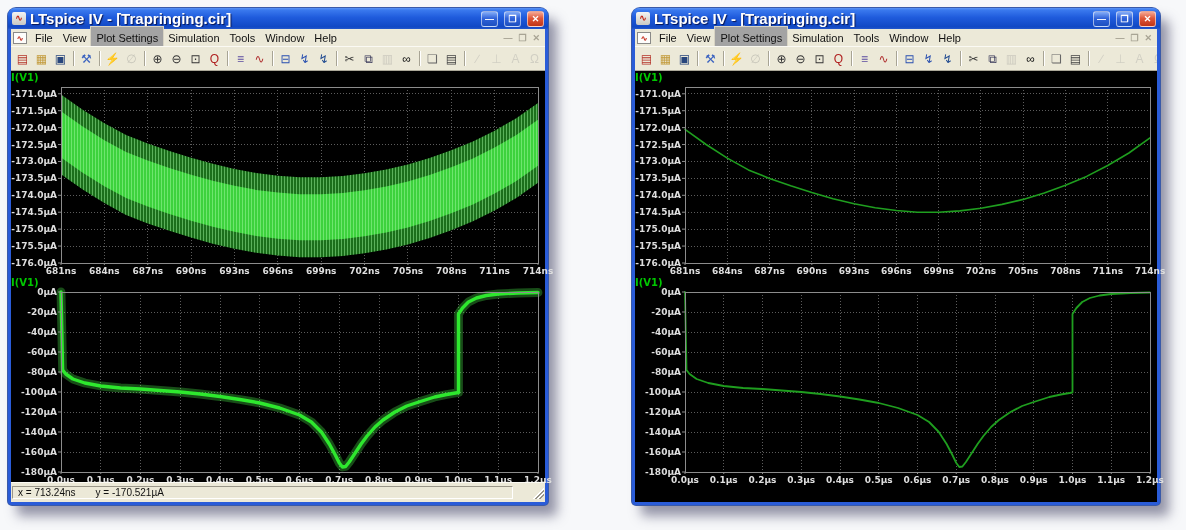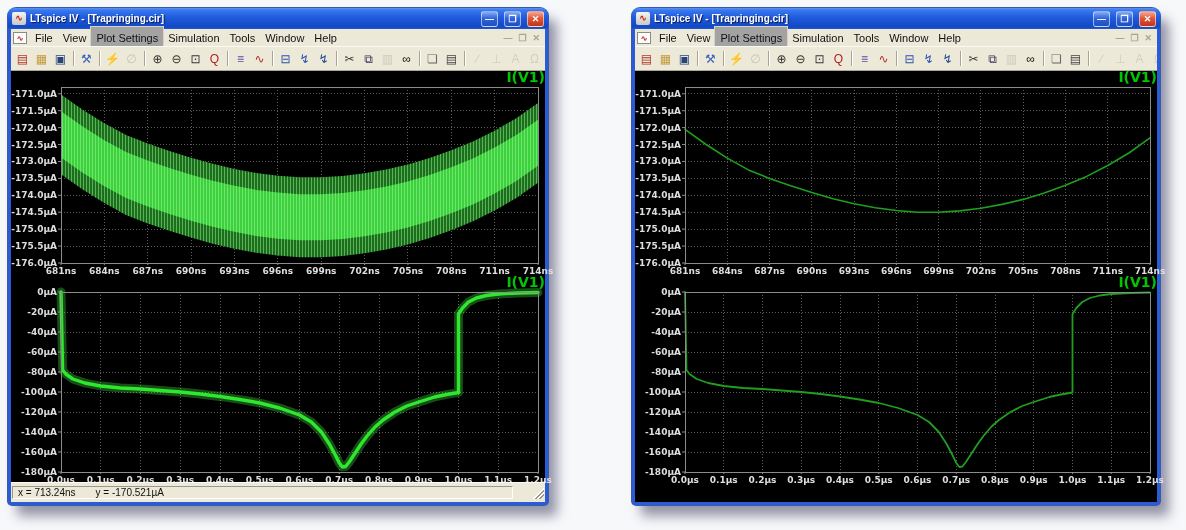--- a/index.html
+++ b/index.html
@@ -24,21 +24,21 @@
     border-radius:7px 7px 0 0;
     background:linear-gradient(#5b94f6 0%, #3a79ee 10%, #1f5bdc 45%, #1148c4 90%, #2458cc 100%);
     display:flex;align-items:center;gap:4px;padding:0 4px;
   }
   .app-icon{
     width:14px;height:13px;border-radius:2px;flex:0 0 auto;
     background:linear-gradient(#f4f4f2,#c9c9c4);
     color:#c22212;font-size:9px;font-weight:bold;line-height:13px;text-align:center;
   }
   .title-text{
-    flex:1;color:#fff;font-size:10px;font-weight:bold;
+    flex:1;color:#fff;font-size:15px;font-weight:bold;
     text-shadow:1px 1px 1px rgba(0,0,40,.75);
     white-space:nowrap;overflow:hidden;
   }
   .tb-btn{
     width:17px;height:16px;border-radius:3px;margin-left:2px;flex:0 0 auto;
     border:1px solid rgba(255,255,255,.55);
     color:#fff;font-size:9px;font-weight:bold;line-height:15px;text-align:center;
     box-sizing:border-box;
   }
   .btn-min,.btn-max{background:linear-gradient(#86aef8,#3264da 45%,#1c4fc0);}
@@ -68,22 +68,22 @@
     width:19px;height:18px;border-radius:2px;flex:0 0 auto;
     display:flex;align-items:center;justify-content:center;
     font-size:12px;line-height:1;
   }
   .tbi.disabled{opacity:.32;filter:grayscale(1);}
   .tbsep{width:1px;height:15px;background:#a8a494;box-shadow:1px 0 0 #ffffff;margin:0 3px;flex:0 0 auto;}
 
   .plot-region{flex:1;background:#000;display:flex;flex-direction:column;min-height:0;}
   .pane{display:flex;flex-direction:column;}
   .pane-title{
-    height:13px;flex:0 0 auto;text-align:right;color:#00c800;
-    font-family:"DejaVu Sans", sans-serif;font-size:14px;font-weight:bold;line-height:13px;
+    height:13px;flex:0 0 auto;text-align:left;color:#00c800;
+    font-family:"DejaVu Sans", sans-serif;font-size:10px;font-weight:bold;line-height:13px;
   }
   svg.plot{display:block;width:100%;overflow:visible;cursor:crosshair;}
   .svg-top{height:192px;}
   .svg-bot{height:196px;}
 
   .statusbar{
     height:17px;flex:0 0 auto;background:#ece9d8;border-top:1px solid #fbfaf4;
     display:flex;align-items:center;padding:1px 1px;gap:18px;
   }
   .status-field{

